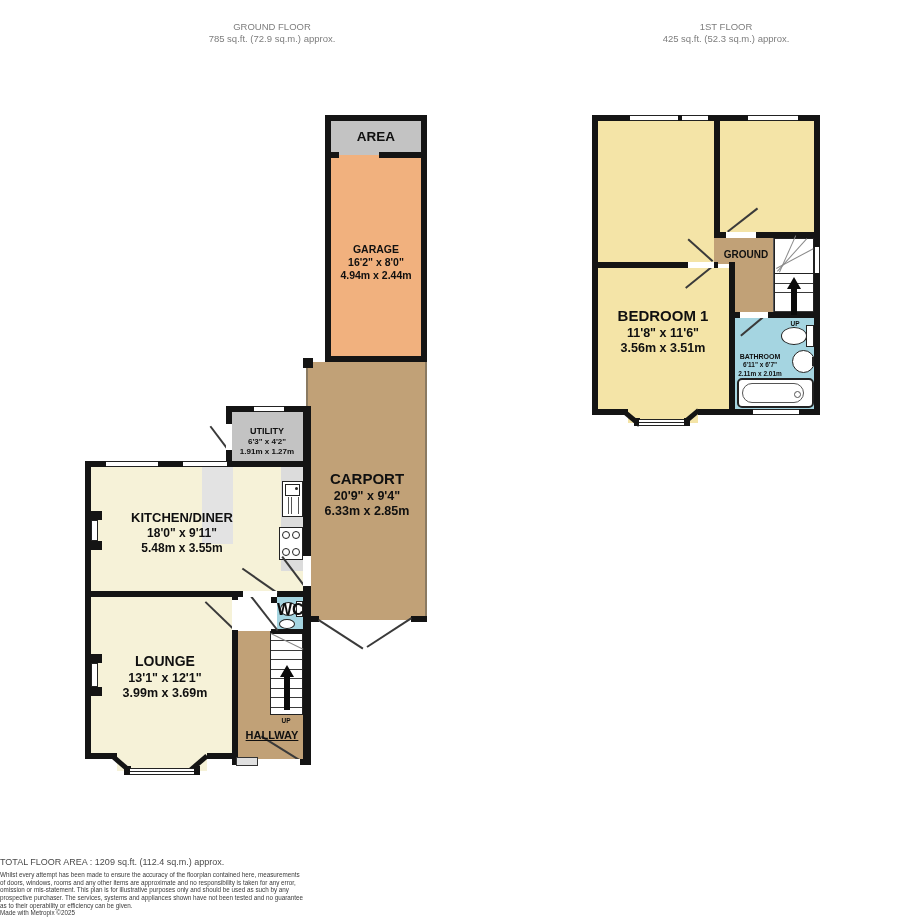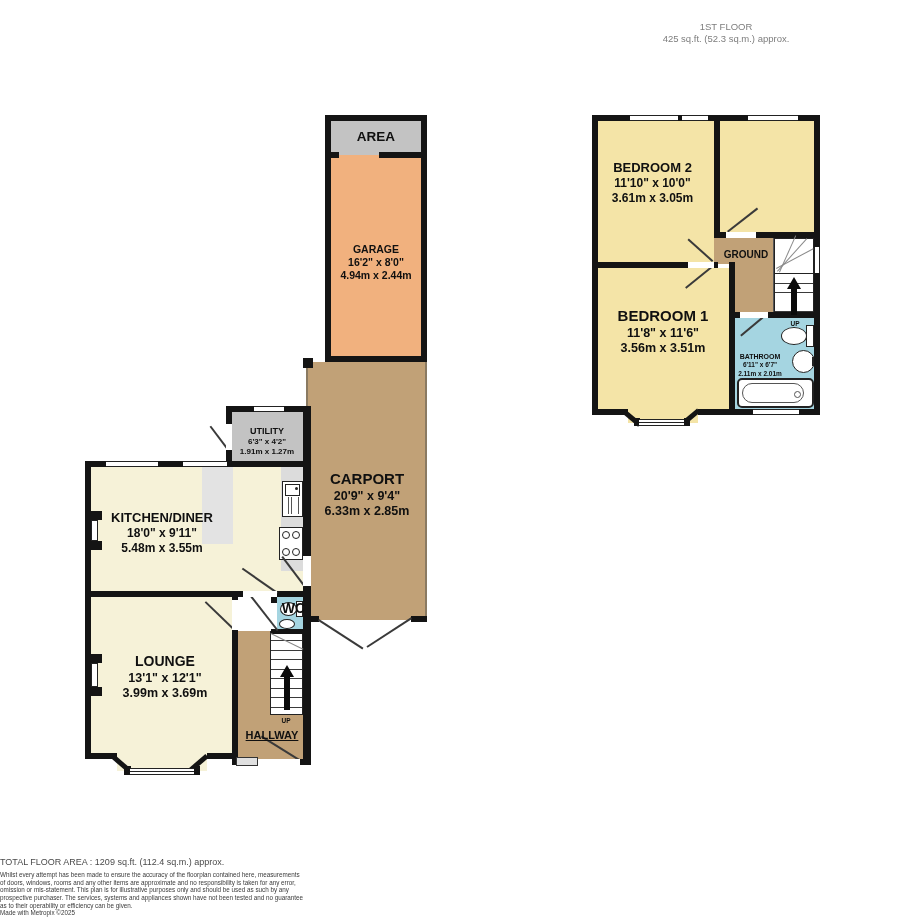--- a/index.html
+++ b/index.html
@@ -28,20 +28,22 @@
   .fixture{position:absolute;z-index:2;box-sizing:border-box;background:#ffffff;border:1.5px solid #222;}
   .footer{position:absolute;z-index:6;width:100%;text-align:left;color:#3c3c3c;}
   .burner{position:absolute;width:8px;height:8px;border:1.3px solid #222;border-radius:50%;box-sizing:border-box;background:#fff;}
 </style>
 </head>
 <body>
 
 <div id="canvas">
 
   <div class="hdr" style="left:122px;top:21px;width:300px;">
+    <div>GROUND FLOOR</div>
+    <div>785 sq.ft. (72.9 sq.m.) approx.</div>
   </div>
   <div class="hdr" style="left:576px;top:21px;width:300px;">
     <div>1ST FLOOR</div>
     <div>425 sq.ft. (52.3 sq.m.) approx.</div>
   </div>
 
   <div class="fillr" style="left:328px;top:118px;width:96px;height:37px;background:#c3c3c3;"></div>
   <div class="fillr" style="left:328px;top:155px;width:96px;height:205px;background:#f1b17e;"></div>
   <div class="fillr" style="left:308px;top:362px;width:119px;height:258px;background:#c1a177;"></div>
   <div class="fillr" style="left:232px;top:412px;width:71px;height:49px;background:#c3c3c3;"></div>
@@ -117,21 +119,21 @@
   <div class="cap" style="left:124px;top:766px;width:7px;height:9px;"></div>
   <div class="cap" style="left:193px;top:766px;width:7px;height:9px;"></div>
   <div class="win-h" style="left:130px;top:768px;width:64px;height:7px;"></div>
 
   <div class="wall" style="left:271px;top:591px;width:6px;height:12px;"></div>
   <div class="wall" style="left:271px;top:629px;width:40px;height:5px;"></div>
   <div class="leaf" style="left:252px;top:596px;width:43px;transform:rotate(52deg);"></div>
   <div class="fixture" style="left:296px;top:601px;width:7px;height:16px;border-width:1px;"></div>
   <div class="fixture" style="left:280px;top:602px;width:17px;height:14px;border-width:1px;border-radius:50%;"></div>
   <div class="fixture" style="left:279px;top:619px;width:16px;height:10px;border-width:1px;border-radius:50% 50% 50% 50%;"></div>
-  <div class="room-label" style="left:277px;top:600px;width:33px;font-size:14px;">
+  <div class="room-label" style="left:277px;top:600px;width:19px;font-size:16px;">
     <div class="rname">WC</div>
   </div>
 
   <div class="stairs" style="left:270px;top:631px;width:33px;height:84px;"></div>
   <div class="leafg" style="left:271px;top:633px;width:36px;transform:rotate(26deg);"></div>
   <div class="arrow-head" style="left:280px;top:665px;"></div>
   <div class="arrow-shaft" style="left:284px;top:676px;width:6px;height:34px;"></div>
   <div class="uplbl" style="left:272px;top:717px;width:28px;">UP</div>
   <div class="wall" style="left:232px;top:759px;width:79px;height:6px;"></div>
   <div class="gap" style="left:258px;top:759px;width:42px;height:6px;"></div>
@@ -149,21 +151,21 @@
   <div class="room-label" style="left:312px;top:470px;width:110px;font-size:12.5px;">
     <div class="rname" style="font-size:15px;">CARPORT</div>
     <div class="rdim">20'9" x 9'4"</div>
     <div class="rdim">6.33m x 2.85m</div>
   </div>
   <div class="room-label" style="left:227px;top:426px;width:80px;font-size:8px;">
     <div class="rname" style="font-size:9px;">UTILITY</div>
     <div class="rdim">6'3" x 4'2"</div>
     <div class="rdim">1.91m x 1.27m</div>
   </div>
-  <div class="room-label" style="left:102px;top:510px;width:120px;font-size:12px;text-align:center;">
+  <div class="room-label" style="left:122px;top:510px;width:120px;font-size:12px;text-align:center;">
     <div class="rname" style="font-size:13px;">KITCHEN/DINER</div>
     <div class="rdim">18'0" x 9'11"</div>
     <div class="rdim">5.48m x 3.55m</div>
   </div>
   <div class="room-label" style="left:103px;top:653px;width:124px;font-size:12.5px;">
     <div class="rname" style="font-size:14px;">LOUNGE</div>
     <div class="rdim">13'1" x 12'1"</div>
     <div class="rdim">3.99m x 3.69m</div>
   </div>
   <div class="room-label" style="left:230px;top:729px;width:84px;font-size:11px;text-decoration:underline;">
@@ -219,25 +221,20 @@
 
   <div class="fixture" style="left:806px;top:325px;width:8px;height:22px;border-width:1px;"></div>
   <div class="fixture" style="left:781px;top:327px;width:26px;height:18px;border-width:1.5px;border-radius:50%;"></div>
   <div class="fixture" style="left:792px;top:350px;width:23px;height:23px;border-width:1.5px;border-radius:50%;"></div>
   <div class="detail" style="left:812px;top:357px;width:4px;height:9px;background:#222;"></div>
   <div class="fixture" style="left:737px;top:378px;width:77px;height:30px;border-width:2px;border-radius:5px;">
     <div style="position:absolute;left:3px;top:3px;right:8px;bottom:3px;border:1px solid #555;border-radius:10px;background:#fff;"></div>
     <div style="position:absolute;right:11px;top:11px;width:5px;height:5px;border:1px solid #555;border-radius:50%;background:#fff;"></div>
   </div>
 
-  <div class="room-label" style="left:595px;top:160px;width:115px;font-size:12px;">
-    <div class="rname" style="font-size:13px;">BEDROOM 2</div>
-    <div class="rdim">11'10" x 10'0"</div>
-    <div class="rdim">3.61m x 3.05m</div>
-  </div>
   <div class="room-label" style="left:706px;top:249px;width:80px;font-size:10px;">
     <div class="rname">GROUND</div>
   </div>
   <div class="room-label" style="left:603px;top:307px;width:120px;font-size:12.5px;">
     <div class="rname" style="font-size:15px;">BEDROOM 1</div>
     <div class="rdim">11'8" x 11'6"</div>
     <div class="rdim">3.56m x 3.51m</div>
   </div>
   <div class="room-label" style="left:728px;top:352px;width:64px;font-size:6.5px;line-height:1.35;">
     <div class="rname" style="font-size:7px;">BATHROOM</div>

